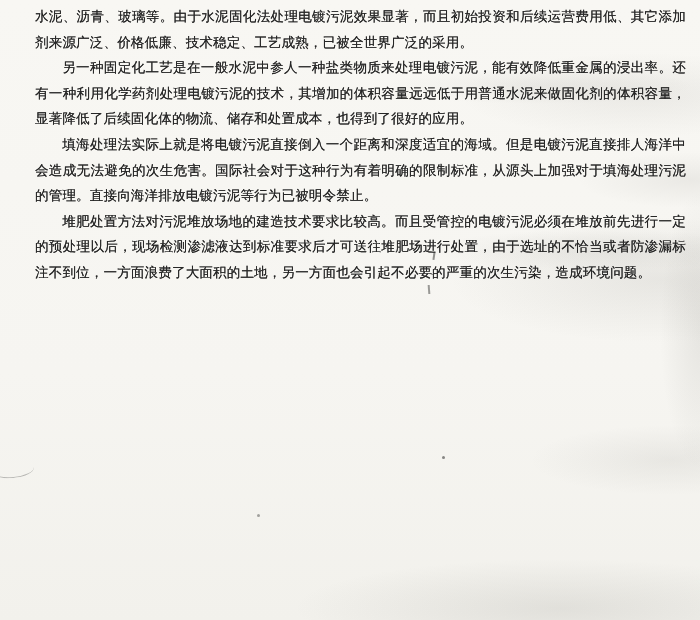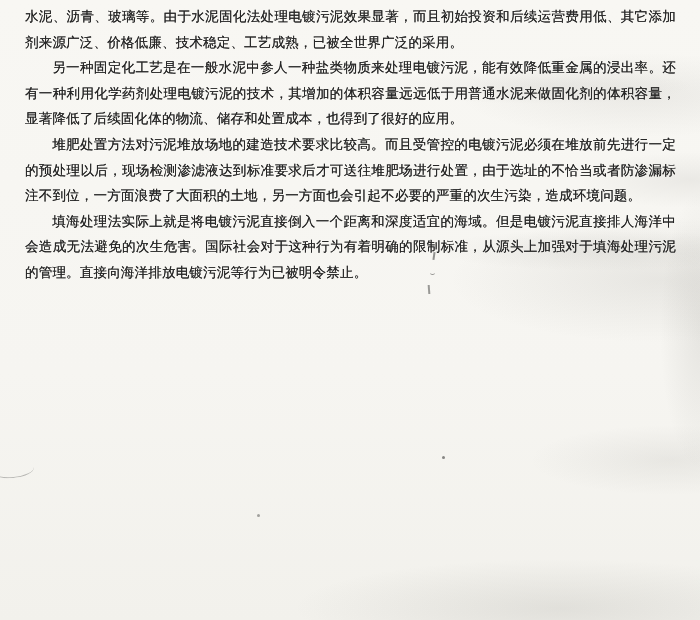--- a/index.html
+++ b/index.html
@@ -5,21 +5,21 @@
   html, body { margin: 0; padding: 0; }
   body {
     width: 700px; height: 620px;
     background: #e9e8e4;
     font-family: "Liberation Serif", "DejaVu Serif", serif;
   }
   .page {
     position: relative;
     width: 700px; height: 620px;
     box-sizing: border-box;
-    padding: 4px 24px 0 25px;
+    padding: 4px 24px 0 35px;
     background:
       radial-gradient(ellipse 260px 60px at 640px 95px, rgba(120,118,112,0.10), rgba(0,0,0,0) 70%),
       radial-gradient(ellipse 300px 90px at 660px 280px, rgba(120,118,112,0.12), rgba(0,0,0,0) 70%),
       radial-gradient(ellipse 200px 50px at 670px 460px, rgba(120,118,112,0.10), rgba(0,0,0,0) 70%),
       radial-gradient(ellipse 380px 70px at 560px 608px, rgba(120,118,112,0.14), rgba(0,0,0,0) 70%),
       radial-gradient(ellipse 160px 40px at 690px 180px, rgba(120,118,112,0.10), rgba(0,0,0,0) 70%),
       linear-gradient(180deg, #f8f7f3 0%, #f6f5f1 60%, #f2f1ec 100%);
     color: #262626;
     overflow: hidden;
   }
@@ -53,22 +53,22 @@
 </style>
 </head>
 <body>
 
 <div class="page">
   <div class="artifact edge-shadow"></div>
 
   <div class="textcol">
     <p class="cont">水泥、沥青、玻璃等。由于水泥固化法处理电镀污泥效果显著，而且初始投资和后续运营费用低、其它添加剂来源广泛、价格低廉、技术稳定、工艺成熟，已被全世界广泛的采用。</p>
     <p class="para">另一种固定化工艺是在一般水泥中参人一种盐类物质来处理电镀污泥，能有效降低重金属的浸出率。还有一种利用化学药剂处理电镀污泥的技术，其增加的体积容量远远低于用普通水泥来做固化剂的体积容量，显著降低了后续固化体的物流、储存和处置成本，也得到了很好的应用。</p>
+    <p class="para">填海处理法实际上就是将电镀污泥直接倒入一个距离和深度适宜的海域。但是电镀污泥直接排人海洋中会造成无法避免的次生危害。国际社会对于这种行为有着明确的限制标准，从源头上加强对于填海处理污泥的管理。直接向海洋排放电镀污泥等行为已被明令禁止。</p>
     <p class="para">堆肥处置方法对污泥堆放场地的建造技术要求比较高。而且受管控的电镀污泥必须在堆放前先进行一定的预处理以后，现场检测渗滤液达到标准要求后才可送往堆肥场进行处置，由于选址的不恰当或者防渗漏标注不到位，一方面浪费了大面积的土地，另一方面也会引起不必要的严重的次生污染，造成环境问题。</p>
-    <p class="para">填海处理法实际上就是将电镀污泥直接倒入一个距离和深度适宜的海域。但是电镀污泥直接排人海洋中会造成无法避免的次生危害。国际社会对于这种行为有着明确的限制标准，从源头上加强对于填海处理污泥的管理。直接向海洋排放电镀污泥等行为已被明令禁止。</p>
   </div>
 
   <div class="artifact speck-1"></div>
   <div class="artifact speck-2"></div>
   <div class="artifact speck-3"></div>
   <div class="artifact speck-4"></div>
   <div class="artifact speck-5"></div>
   <div class="artifact curve-mark"></div>
 </div>
 

